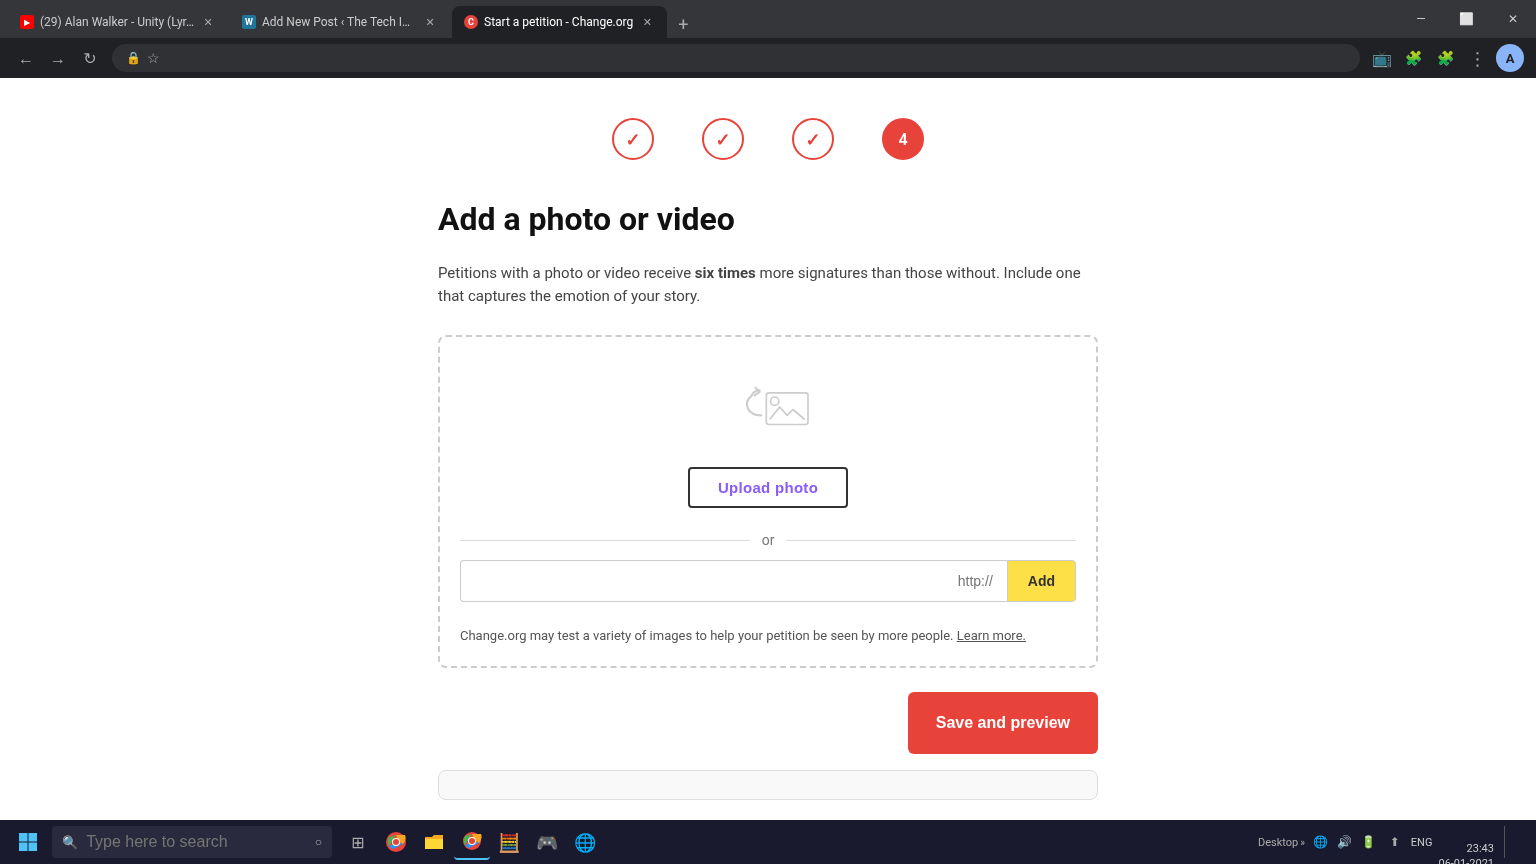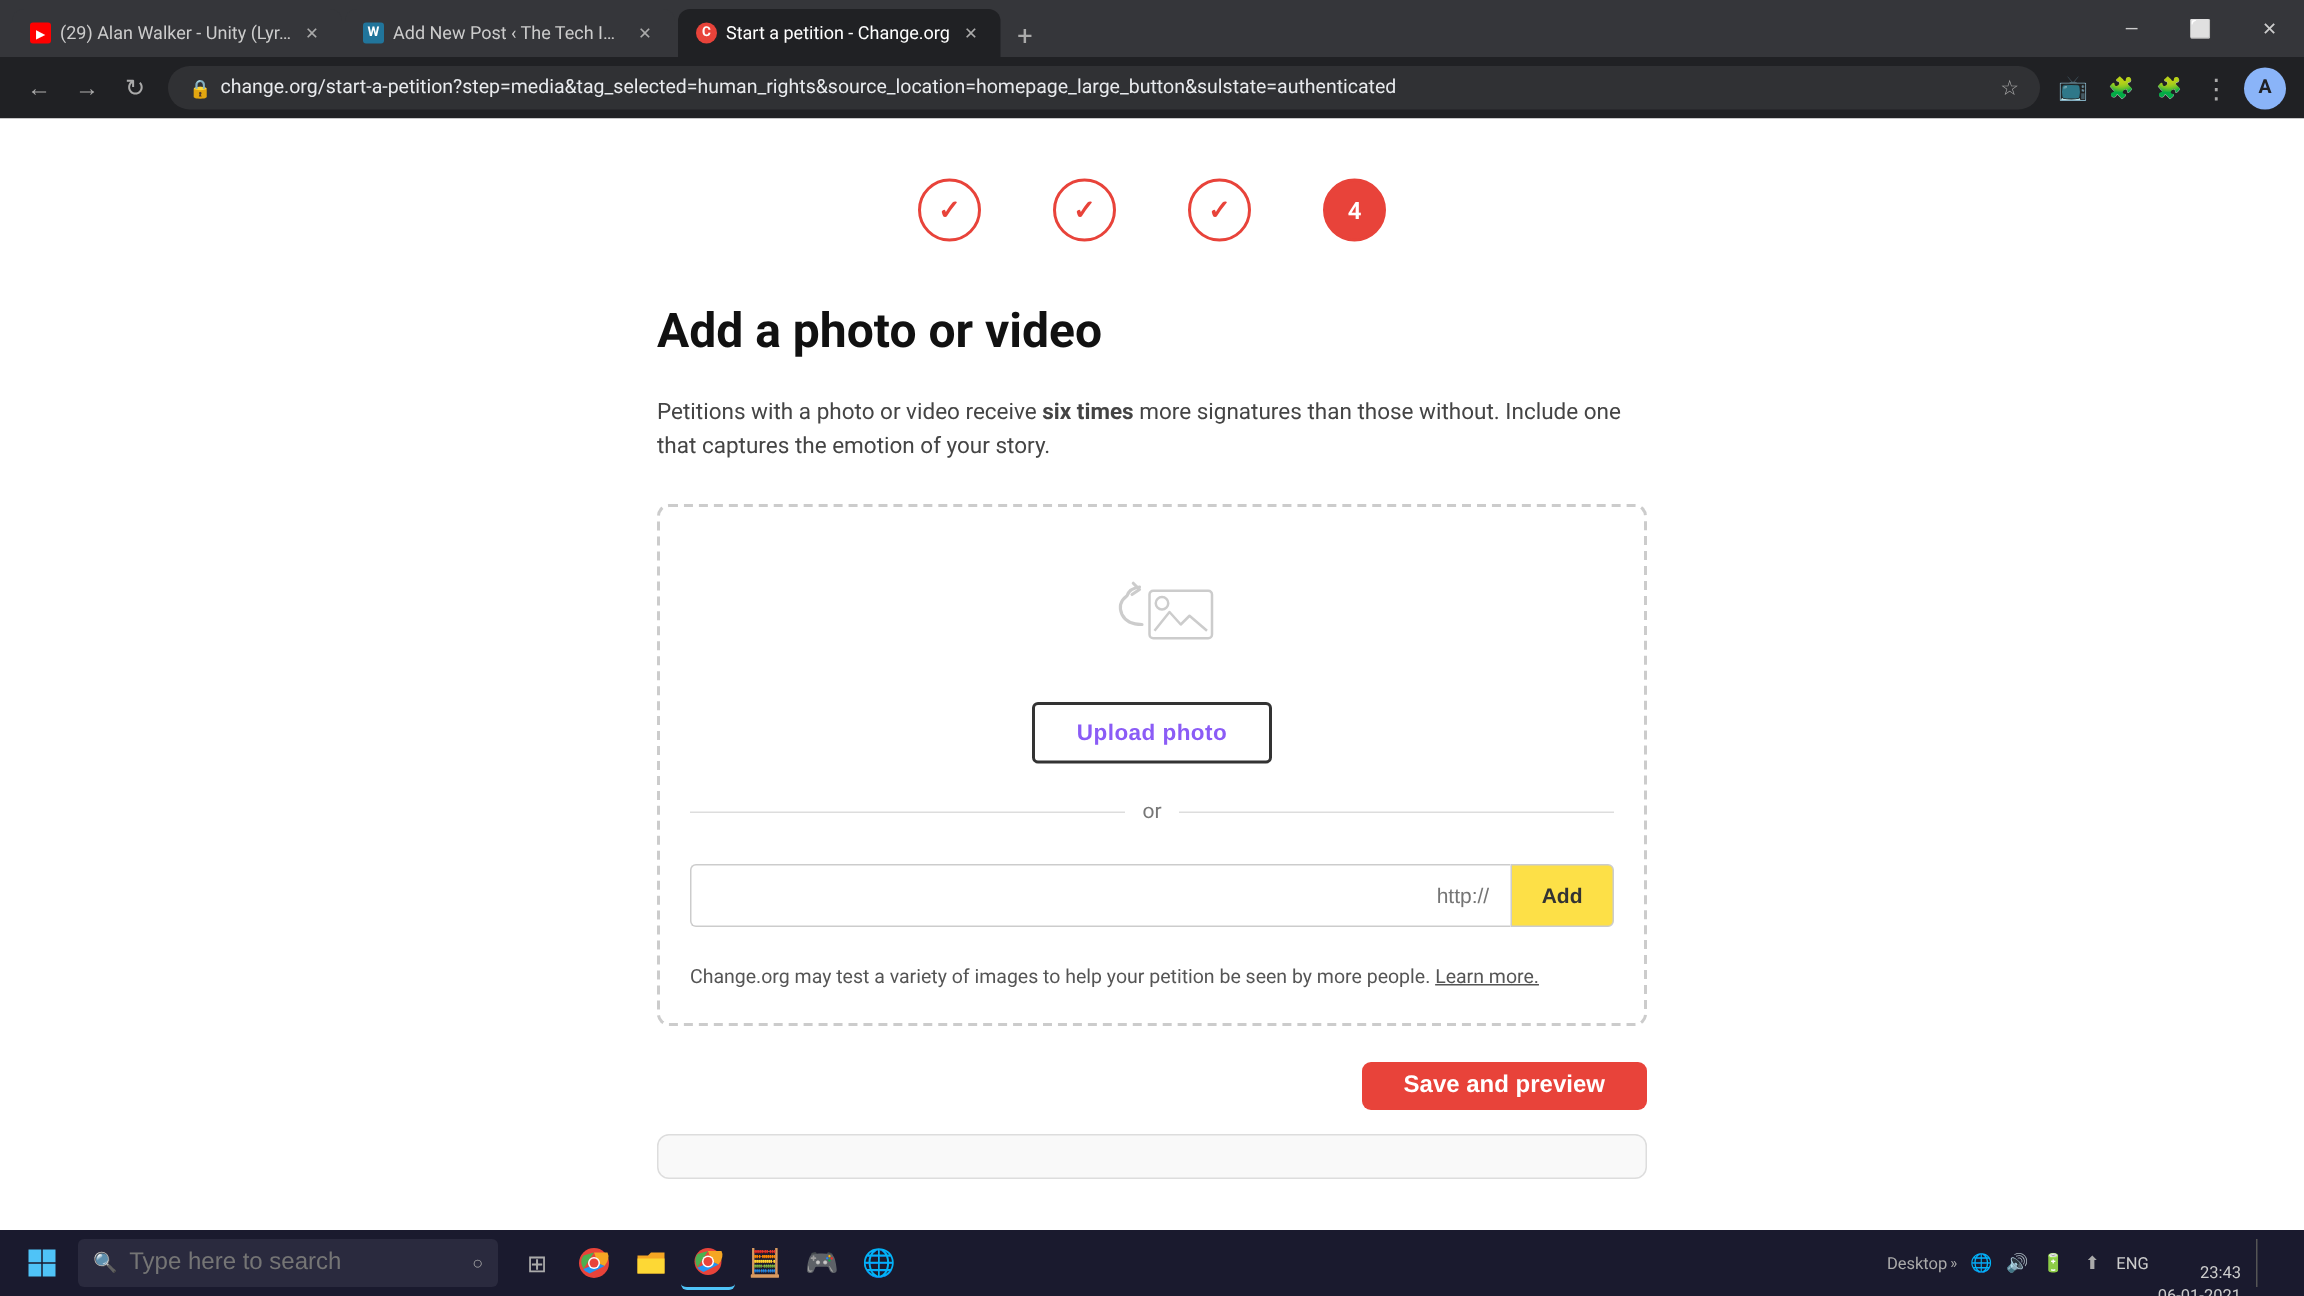--- a/index.html
+++ b/index.html
@@ -269,21 +269,21 @@
       font-weight: 600;
       color: #8b5cf6;
       cursor: pointer;
       letter-spacing: 0.3px;
     }
 
     .divider-row {
       display: flex;
       align-items: center;
       gap: 12px;
-      margin-bottom: 27px;
+      margin-bottom: 12px;
     }
 
     .divider-line {
       flex: 1;
       height: 1px;
       background: #ddd;
     }
 
     .divider-text {
       color: #777;
@@ -331,21 +331,21 @@
     }
 
     
     .save-row {
       display: flex;
       justify-content: flex-end;
       margin-top: 24px;
     }
 
     .save-btn {
-      padding: 7px 28px;
+      padding: 22px 28px;
       background: #e8433a;
       color: #fff;
       border: none;
       border-radius: 6px;
       font-size: 16px;
       font-weight: 600;
       cursor: pointer;
     }
 
     
@@ -507,21 +507,20 @@
   </div>
 
   <div class="address-bar">
     <div class="nav-buttons">
       <div class="nav-btn">←</div>
       <div class="nav-btn">→</div>
       <div class="nav-btn">↻</div>
     </div>
     <div class="url-bar">
       <span class="url-lock">🔒</span>
-      <span class="url-text">change.org/start-a-petition?step=media&amp;tag_selected=human_rights&amp;source_location=homepage_large_button&amp;sulstate=authenticated</span>
       <span class="url-star">☆</span>
     </div>
     <div class="browser-actions">
       <div class="browser-action-btn" style="font-size:16px;">📺</div>
       <div class="browser-action-btn">🧩</div>
       <div class="browser-action-btn">🧩</div>
       <div class="browser-action-btn" style="font-size:18px; letter-spacing:1px;">⋮</div>
       <div class="profile-btn">A</div>
     </div>
   </div>

